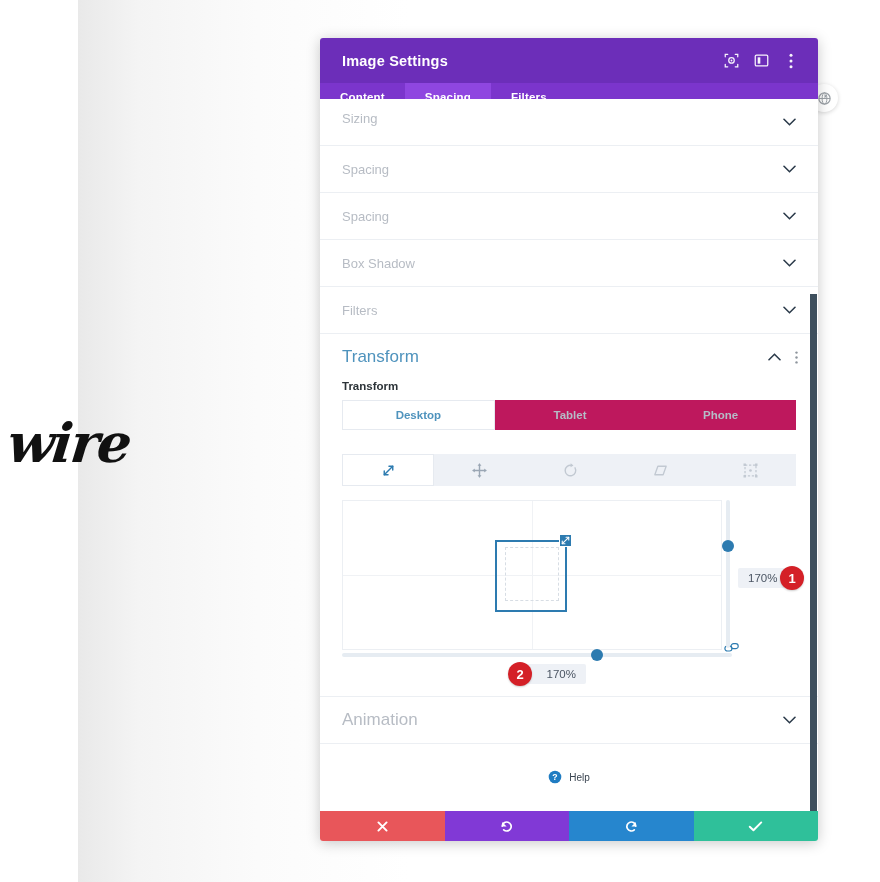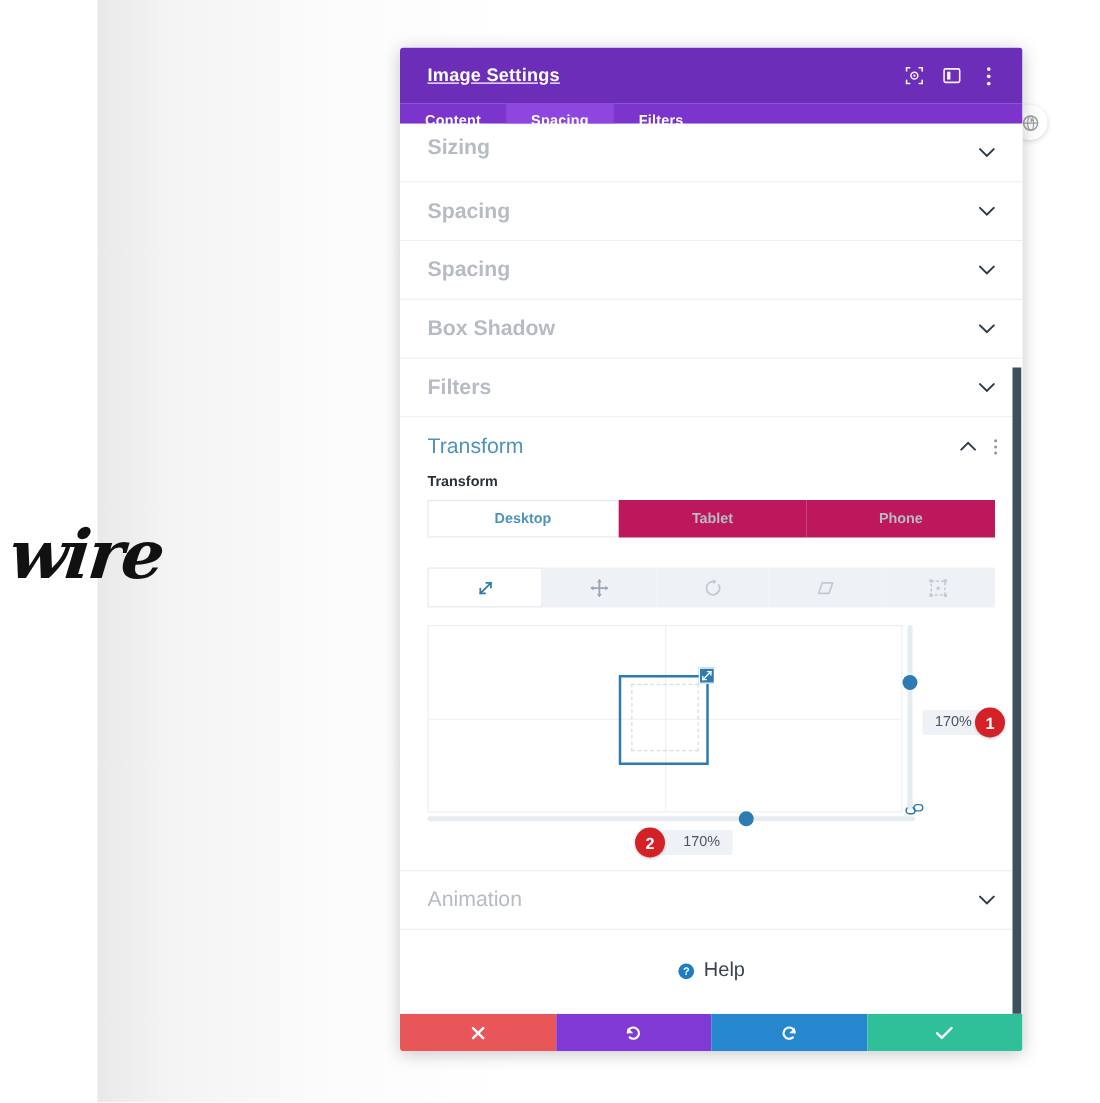--- a/index.html
+++ b/index.html
@@ -90,21 +90,20 @@
     align-items: center;
     padding: 0 14px 0 22px;
     flex: 0 0 auto;
   }
   #panel-title {
     color: #ffffff;
     font-size: 14.5px;
     font-weight: 700;
     letter-spacing: .2px;
     flex: 1 1 auto;
-    text-decoration: underline;
   }
   .hdr-icon {
     width: 26px;
     height: 26px;
     display: flex;
     align-items: center;
     justify-content: center;
     margin-left: 4px;
     opacity: .95;
   }
@@ -146,23 +145,23 @@
   .acc-row {
     height: 46px;
     border-bottom: 1px solid #eceff3;
     display: flex;
     align-items: center;
     padding: 0 22px;
     background: #ffffff;
   }
   .acc-row .acc-label {
     flex: 1 1 auto;
-    font-size: 17px;
+    font-size: 13px;
     color: #b7bcc4;
-    font-weight: 700;
+    font-weight: 400;
   }
   .acc-row.first .acc-label {
     position: relative;
     top: -4px;
   }
   .chev {
     color: #2b3a4a;
     font-size: 13px;
     line-height: 1;
   }
@@ -401,21 +400,21 @@
 
   
   #help-area {
     height: 66px;
     display: flex;
     align-items: center;
     justify-content: center;
     gap: 7px;
   }
   #help-label {
-    font-size: 16px;
+    font-size: 10px;
     color: #3a4450;
   }
 
   
   #panel-footer {
     height: 30px;
     display: flex;
     flex: 0 0 auto;
   }
   .foot-btn {

